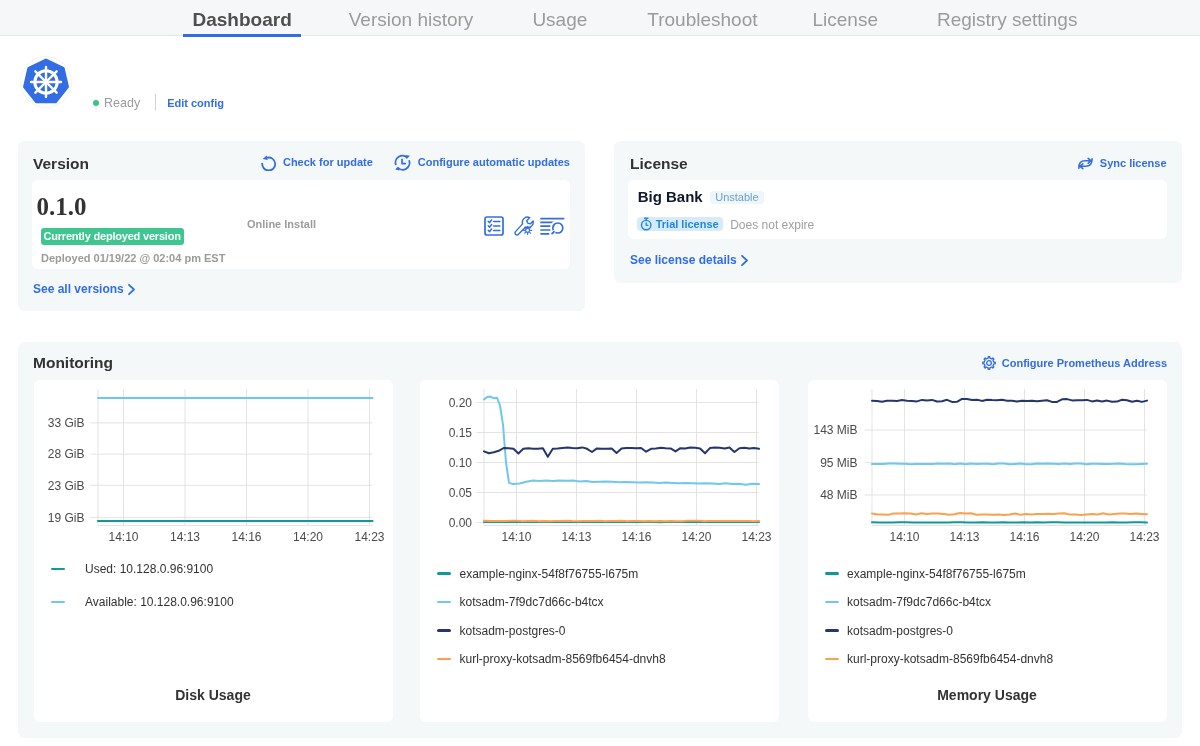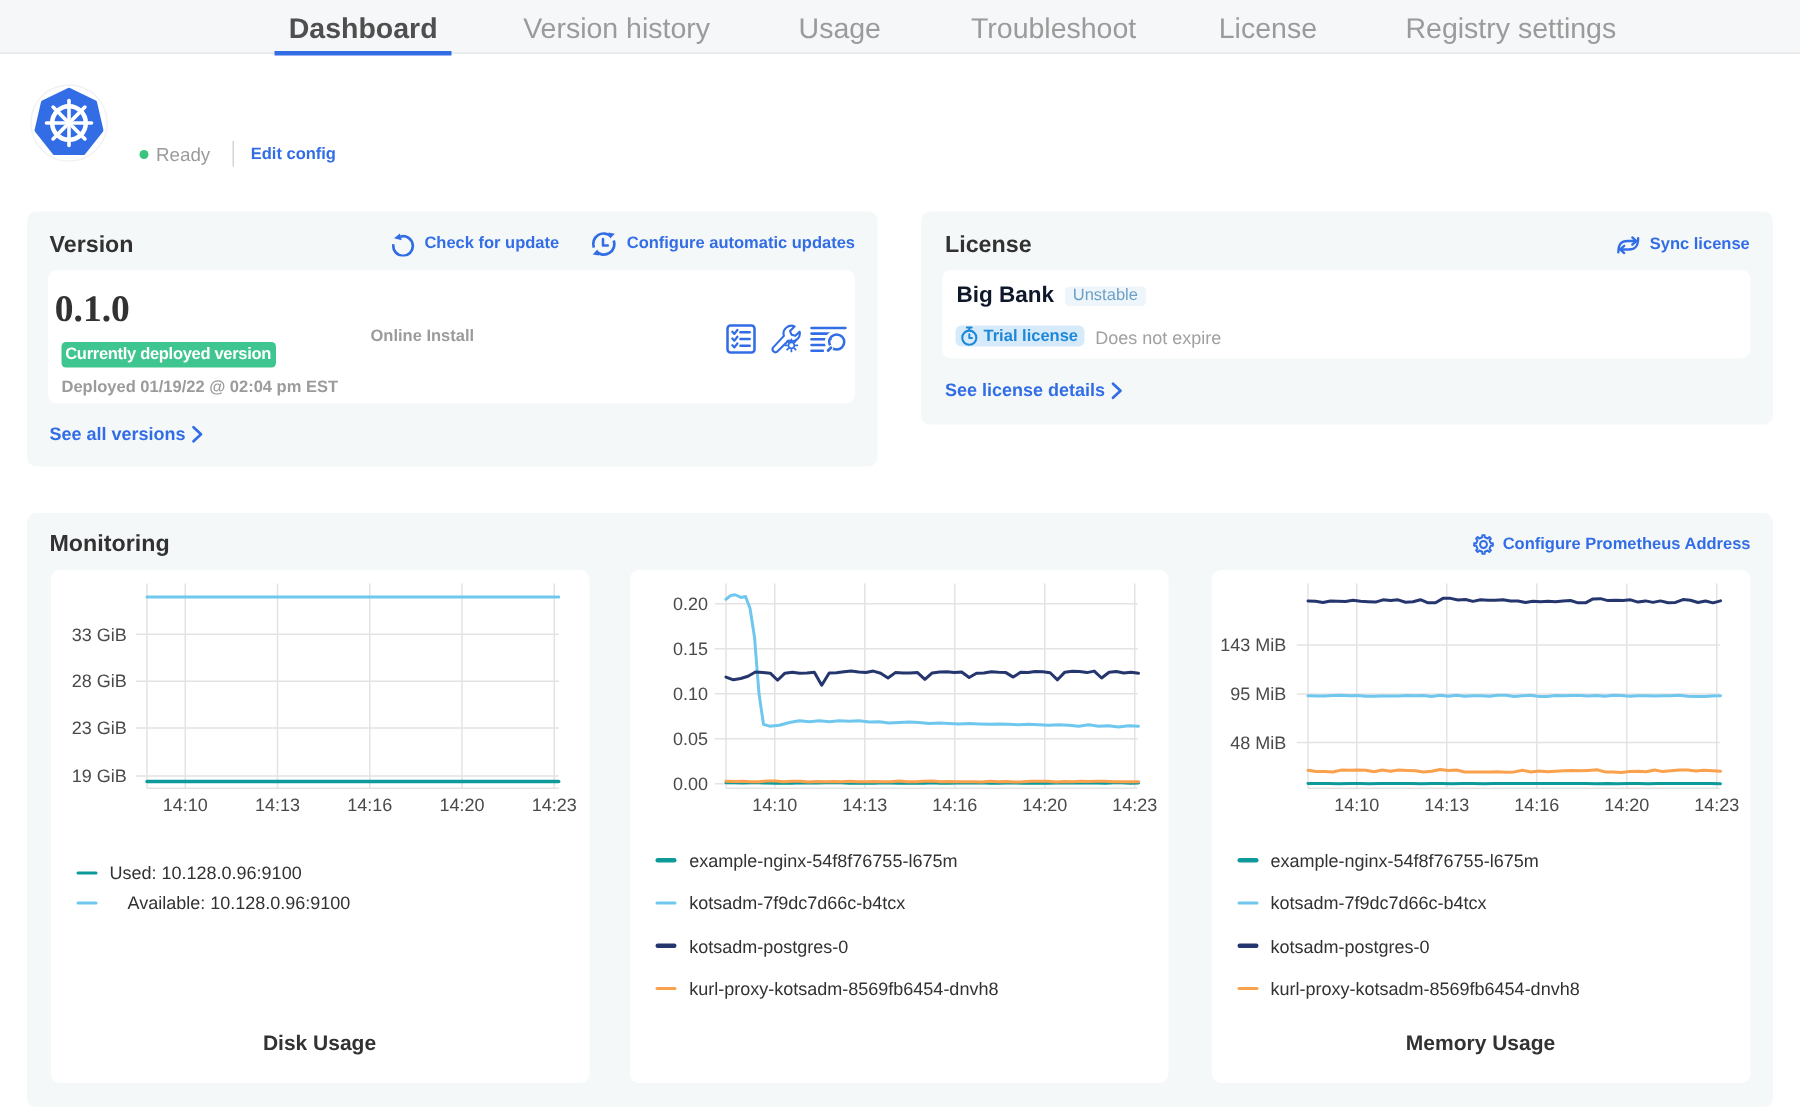--- a/index.html
+++ b/index.html
@@ -216,21 +216,21 @@
             <text x="50.5" y="141.6" text-anchor="end">19 GiB</text>
             <text x="89.5" y="160.5" text-anchor="middle">14:10</text>
             <text x="151" y="160.5" text-anchor="middle">14:13</text>
             <text x="212.5" y="160.5" text-anchor="middle">14:16</text>
             <text x="274" y="160.5" text-anchor="middle">14:20</text>
             <text x="335.5" y="160.5" text-anchor="middle">14:23</text>
           </g>
           <polyline points="64,18 338.5,18" fill="none" stroke="#6fc7ee" stroke-width="2" stroke-linejoin="round" stroke-linecap="round"></polyline>
           <polyline points="64,141 338.5,141" fill="none" stroke="#0e9a9a" stroke-width="2.2" stroke-linejoin="round" stroke-linecap="round"></polyline>
         </svg>
-      <div class="legend" style="top:195px;">
+      <div class="legend" style="top:182px;gap:12px;">
           <span class="dash" style="background:#0e9a9a"></span>
           <span class="ltext">Used: 10.128.0.96:9100</span>
         </div>
       <div class="legend" style="top:215px;gap:12px;">
           <span class="dash" style="background:#6fc7ee"></span>
           <span class="ltext">Available: 10.128.0.96:9100</span>
         </div>
       <div class="chtitle" style="top:306.5px;">Disk Usage</div>
     </div>
     <div class="chartcard" style="left:402px;">

